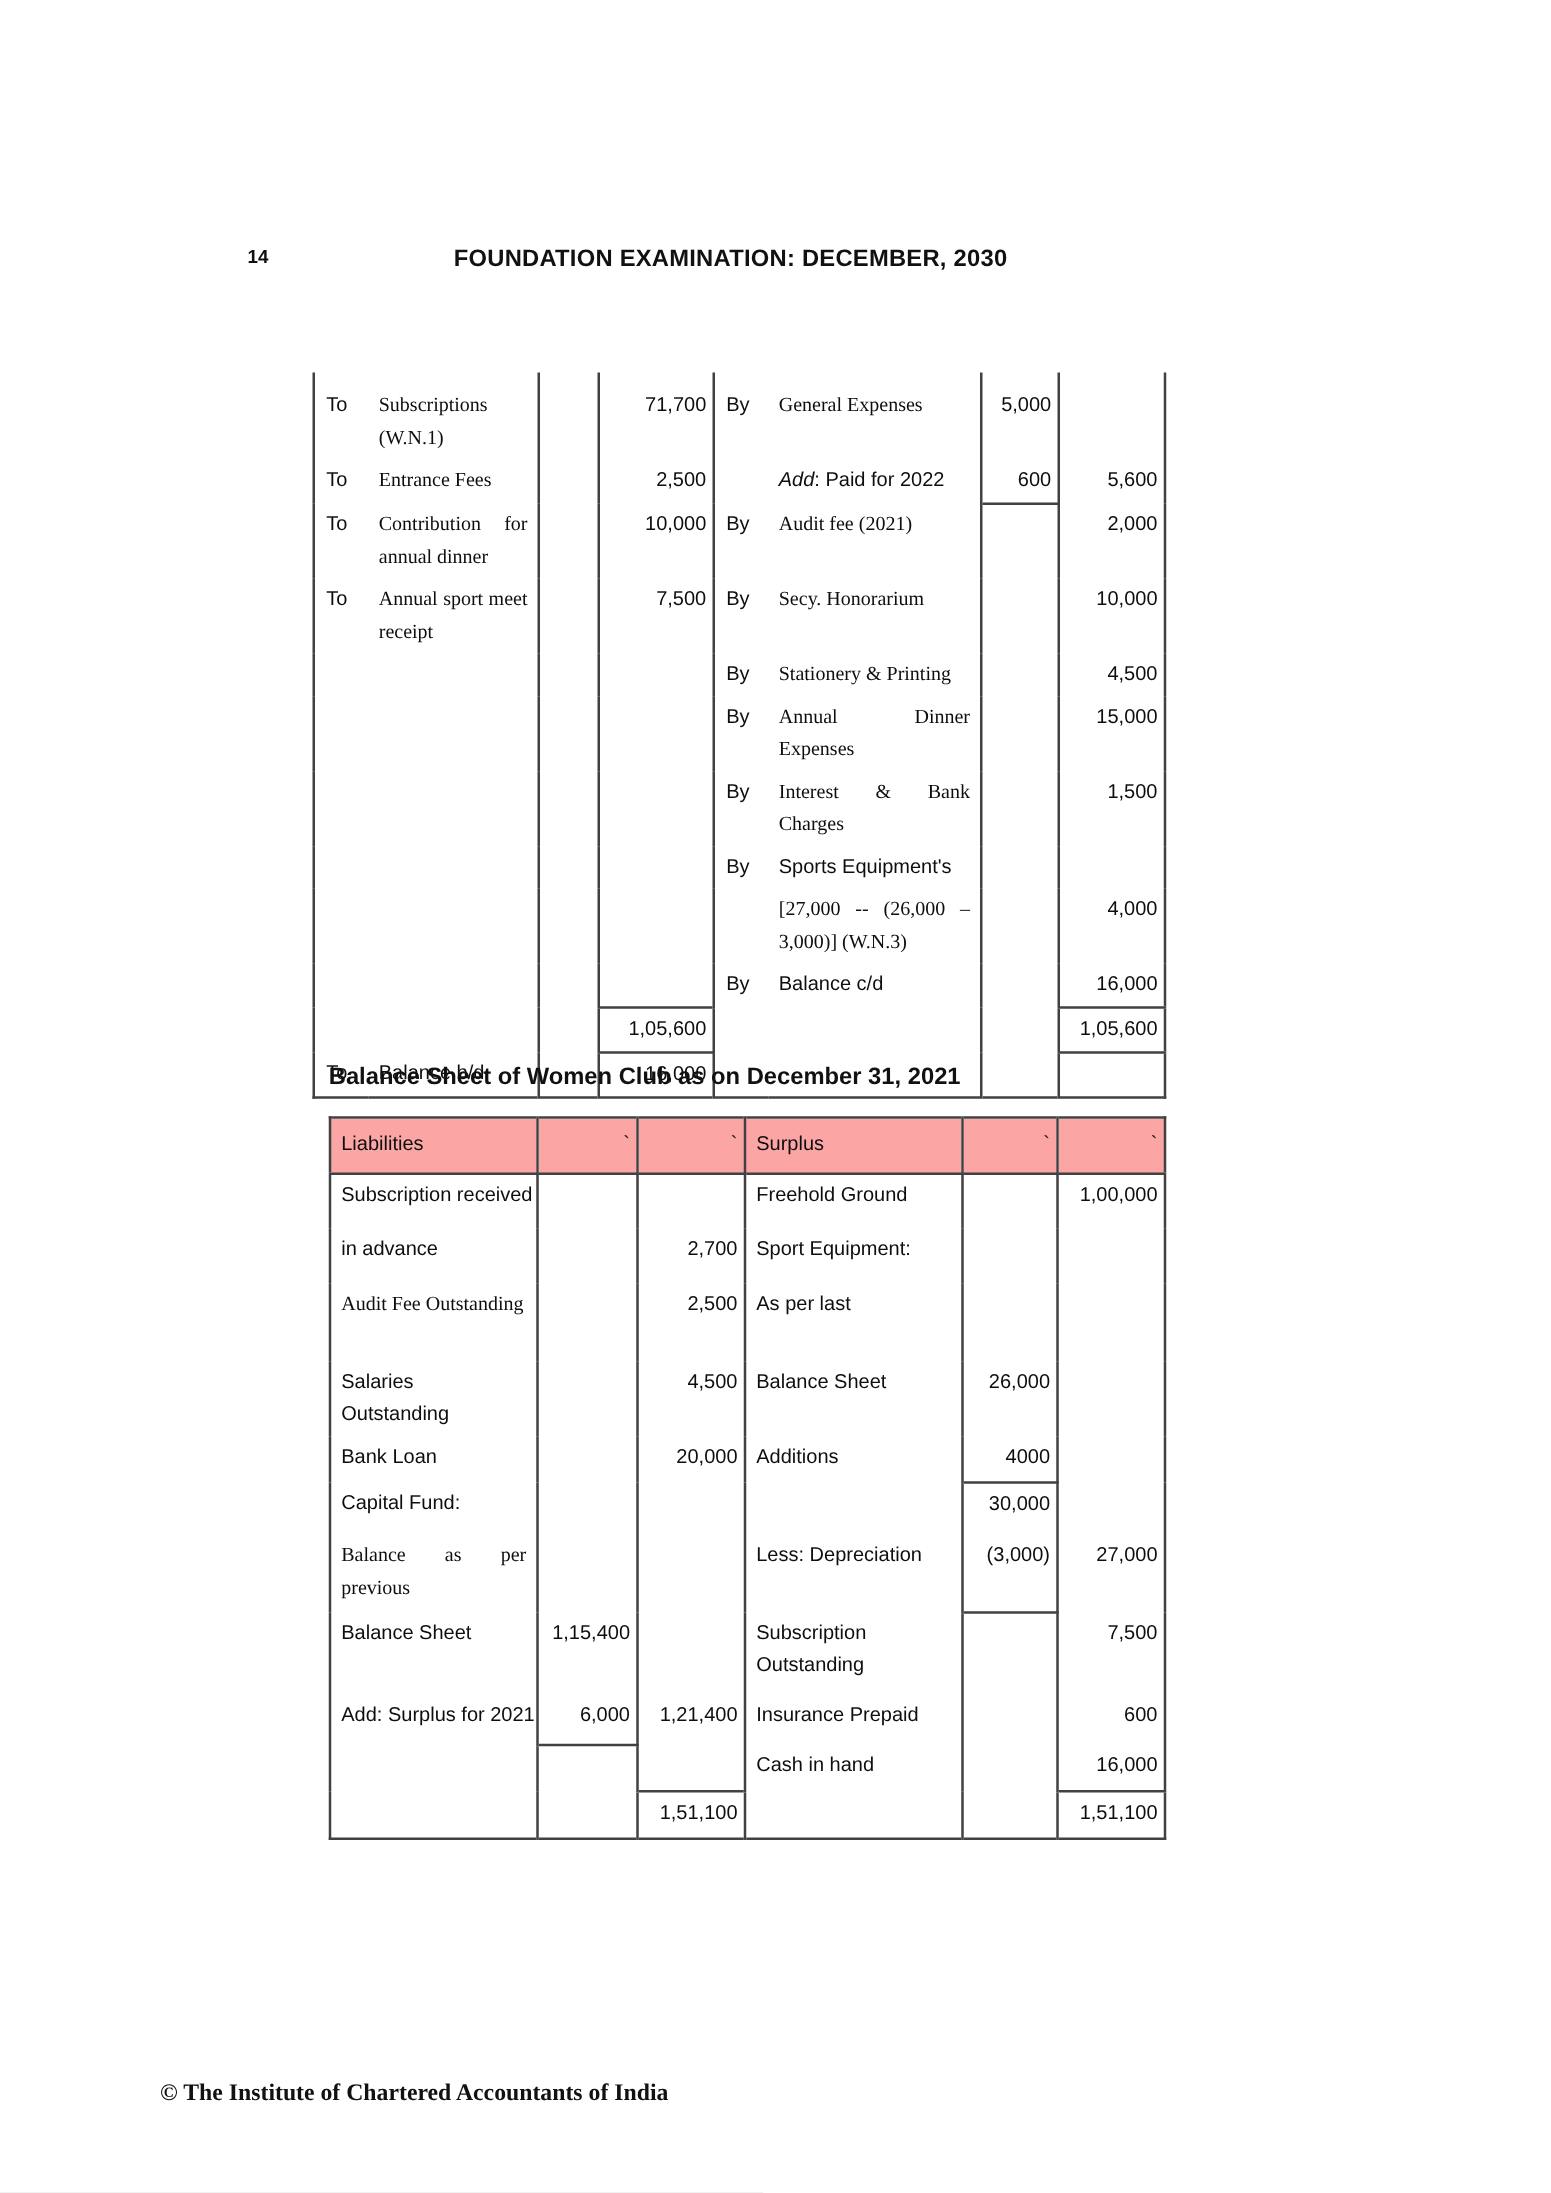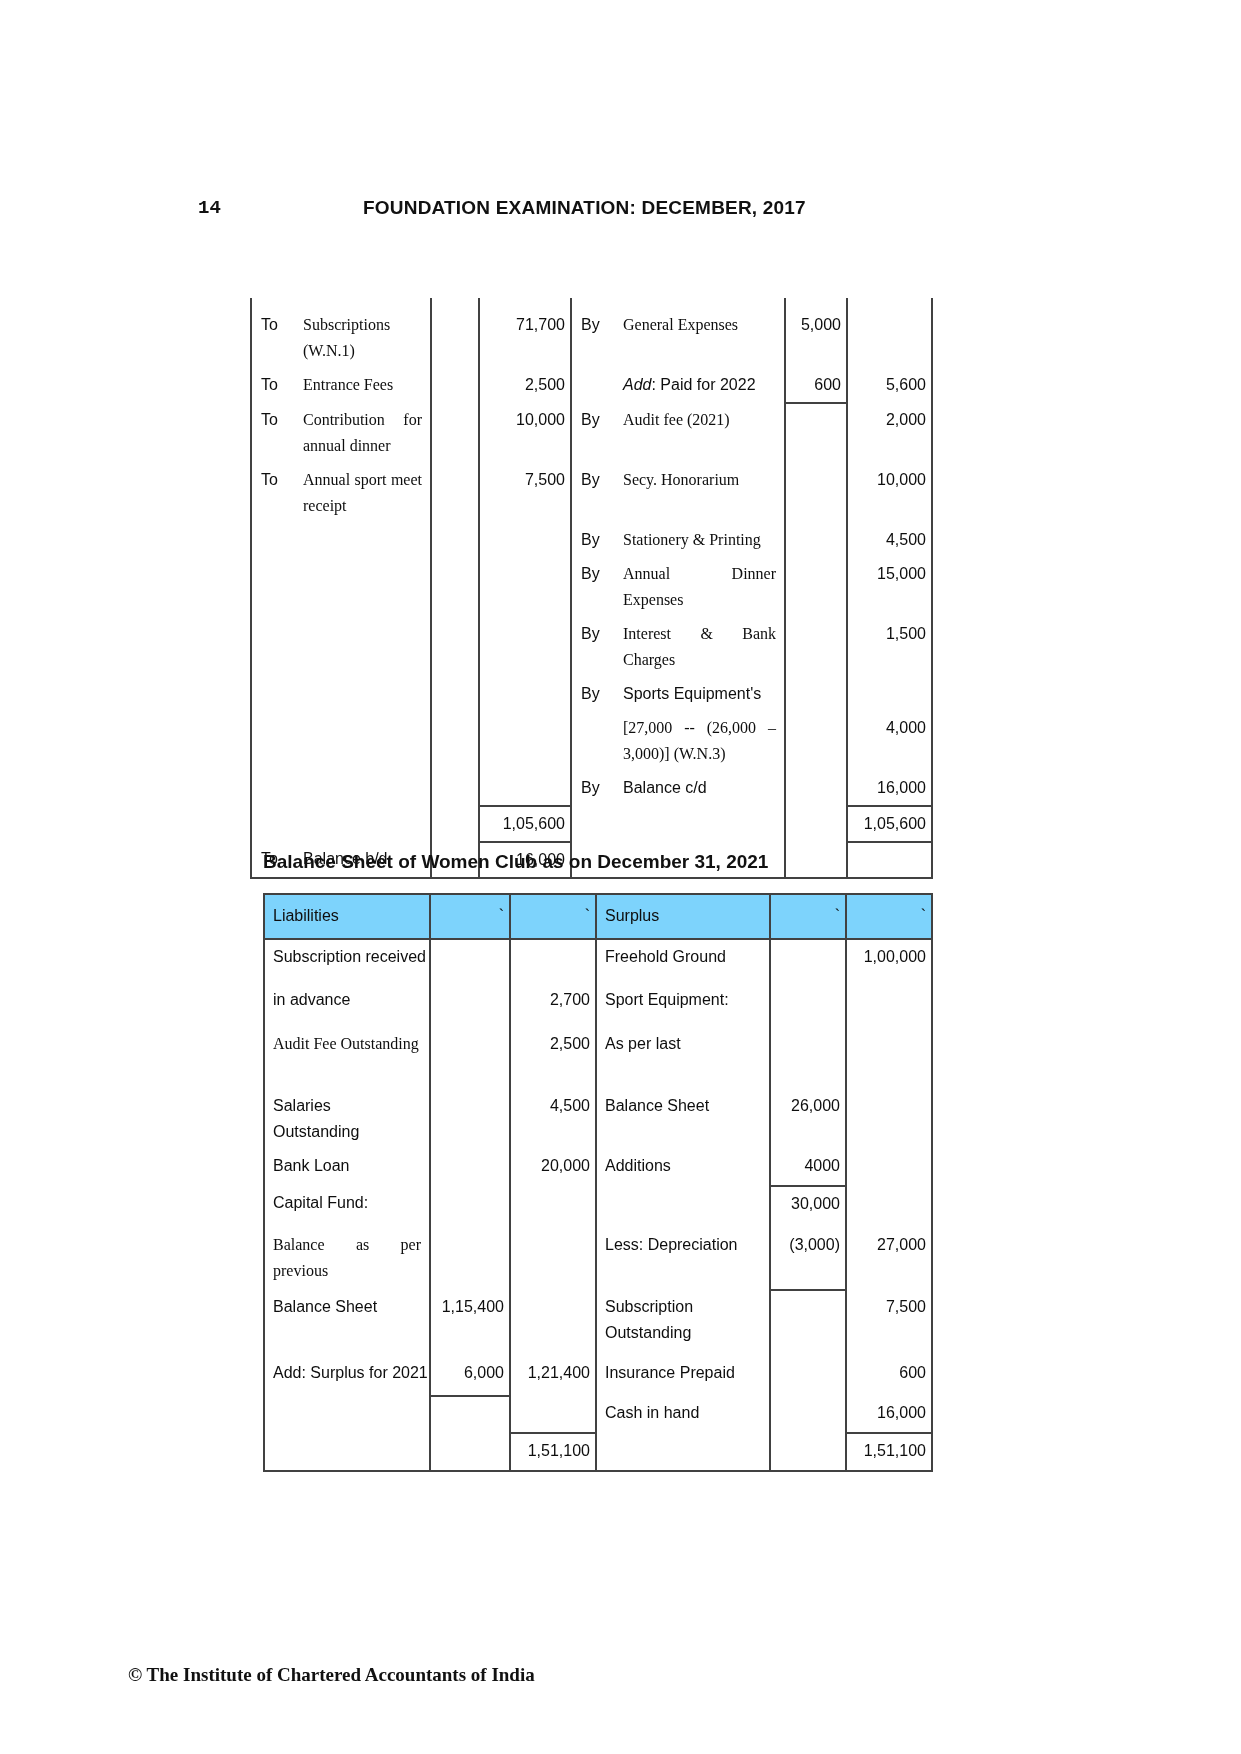--- a/index.html
+++ b/index.html
@@ -1,18 +1,18 @@
 <!DOCTYPE html>
 <html><head>
 <meta charset="utf-8">
 <style>
   html,body{margin:0;padding:0;background:#e8e8e8;}
   #canvas{position:relative;width:1241px;height:1754px;background:#ffffff;
           font-family:"Liberation Sans",sans-serif;color:#111;overflow:hidden;}
-  #page-num{position:absolute;left:198px;top:197px;font-size:19px;font-weight:bold;font-family:Liberation Mono, monospace;}
+  #page-num{position:absolute;left:198px;top:197px;font-size:15px;font-weight:bold;}
   #page-title{position:absolute;left:363px;top:197px;font-size:19px;font-weight:bold;letter-spacing:.2px;}
   #bs-title{position:absolute;left:263px;top:851px;width:668px;text-align:left;
             font-size:19px;font-weight:bold;}
   #footer{position:absolute;left:128px;top:1664px;font-family:"Liberation Serif",serif;
           font-size:19px;font-weight:bold;}
   table{border-collapse:collapse;table-layout:fixed;font-size:16px;line-height:26px;color:#0e0e0e;}
   #t1-wrap{position:absolute;left:250px;top:298px;}
   #t2-wrap{position:absolute;left:263px;top:893px;}
   #t1{width:681px;border-left:2px solid #414141;border-right:2px solid #414141;border-bottom:2px solid #414141;padding-left:12px;}
   #t2{width:668px;border:2px solid #414141;}
@@ -20,29 +20,29 @@
   .vr{border-right:2px solid #414141;}
   .bb{border-bottom:2px solid #414141;}
   .bt{border-top:2px solid #414141;margin-top:15px;}
   .num{text-align:right;padding-right:5px;}
   .part{text-align:left;padding-left:8px;padding-right:8px;}
   .lbl{padding-left:9px;}
   .just{text-align:justify;font-family:Liberation Serif, serif;}
   .nowrap{white-space:nowrap;padding-right:0;}
   .it{font-style:italic;}
   tr.first > td{padding-top:14px;}
-  .hd{background:#7dd3fc;padding-top:8px;padding-bottom:8px;}
+  .hd{background:#fca5a5;padding-top:8px;padding-bottom:8px;}
 </style>
 </head>
 <body>
 
 <div id="canvas">
 
   <div id="page-num">14</div>
-  <div id="page-title">FOUNDATION EXAMINATION: DECEMBER, 2017</div>
+  <div id="page-title">FOUNDATION EXAMINATION: DECEMBER, 2030</div>
 
   <div id="t1-wrap">
     <table id="t1">
       <colgroup>
         <col style="width:44px">
           <col style="width:136px">
           <col style="width:48px">
           <col style="width:92px">
         <col style="width:44px">
           <col style="width:170px">

